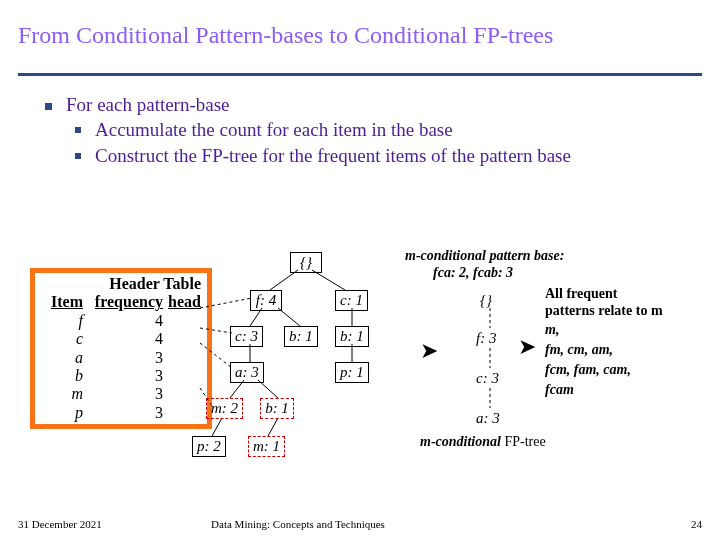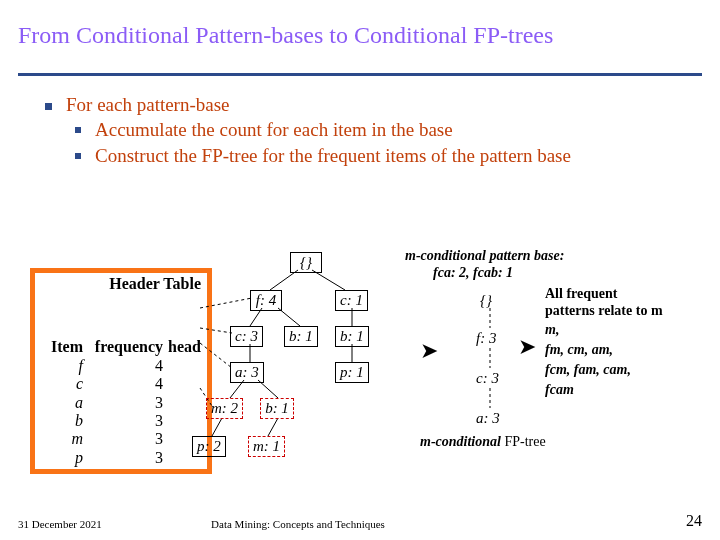--- a/index.html
+++ b/index.html
@@ -17,21 +17,21 @@
     padding: 22px 18px 24px 18px;
   }
   .rule {
     margin: 0 18px;
     border-bottom: 3px solid #2c4a8a;
     width: 684px;
   }
   .bullets {
     padding: 18px 30px 0 45px;
     font-size: 19px;
-    color: #c2410c;
+    color: #4c1d95;
   }
   .b1 { display: flex; align-items: flex-start; margin-bottom: 2px; }
   .b2 { display: flex; align-items: flex-start; margin-left: 30px; margin-bottom: 2px; line-height: 1.25; }
   .sq { display: inline-block; width: 7px; height: 7px; background: #2c4a8a; margin-right: 14px; margin-top: 9px; flex-shrink: 0; }
   .sq2 { display: inline-block; width: 6px; height: 6px; background: #2c4a8a; margin-right: 14px; margin-top: 9px; flex-shrink: 0; }
 
   .stage {
     position: absolute;
     top: 248px;
     left: 0;
@@ -95,21 +95,21 @@
   }
   .chk {
     position: absolute;
     font-size: 22px;
     color: #000;
     font-family: sans-serif;
   }
 
   .footer-date { position: absolute; left: 18px; bottom: 10px; font-size: 11px; }
   .footer-sub  { position: absolute; left: 0; width: 596px; text-align: center; bottom: 10px; font-size: 11px; }
-  .footer-num  { position: absolute; right: 18px; bottom: 10px; font-size: 16px; }
+  .footer-num  { position: absolute; right: 18px; bottom: 10px; font-size: 11px; }
   .mcond-label { position: absolute; font-size: 14px; }
 </style>
 </head>
 <body>
 
 <div class="title">From Conditional Pattern-bases to Conditional FP-trees</div>
 <div class="rule"></div>
 
 <div class="bullets">
   <div class="b1">
@@ -123,21 +123,21 @@
   <div class="b2">
     <span class="sq2"></span>
     <span>Construct the FP-tree for the frequent items of the pattern base</span>
   </div>
 </div>
 
 <div class="stage">
 
   <div class="htable">
     <div class="hhead1">Header Table</div>
-    <div class="hrow" style="font-weight:bold;margin-top:45px;">
+    <div class="hrow" style="text-decoration:underline;font-weight:bold;">
       <span class="hcol1b">Item</span>
       <span class="hcol2">frequency</span>
       <span class="hcol3">head</span>
     </div>
     <div class="hrow">
         <span class="hcol1">f</span>
         <span class="hcol2">4</span>
       </div>
     <div class="hrow">
         <span class="hcol1">c</span>
@@ -200,21 +200,21 @@
   <div class="node" style="left:335px;top:78px;">b: 1</div>
   <div class="node" style="left:230px;top:114px;">a: 3</div>
   <div class="node" style="left:335px;top:114px;">p: 1</div>
   <div class="dashnode" style="left:206px;top:150px;">m: 2</div>
   <div class="dashnode" style="left:260px;top:150px;">b: 1</div>
   <div class="node" style="left:192px;top:188px;">p: 2</div>
   <div class="dashnode" style="left:248px;top:188px;">m: 1</div>
 
   <div class="rlabel" style="left:405px;top:0px;">
     <span class="b i" style="font-style:italic;font-weight:bold">m-conditional pattern base:</span><br>
-    <span class="b i" style="font-style:italic;font-weight:bold;margin-left:28px;">fca: 2, fcab: 1</span>
+    <span class="b i" style="font-style:italic;font-weight:bold;margin-left:28px;">fca: 2, fcab: 3</span>
   </div>
 
   <div class="rlabel" style="left:545px;top:38px;">
     <span class="b">All frequent</span><br>
     <span class="b">patterns relate to m</span>
   </div>
   <div class="rlabel" style="left:545px;top:74px;"><span class="b i">m,</span></div>
   <div class="rlabel" style="left:545px;top:94px;"><span class="b i">fm, cm, am,</span></div>
   <div class="rlabel" style="left:545px;top:114px;"><span class="b i">fcm, fam, cam,</span></div>
   <div class="rlabel" style="left:545px;top:134px;"><span class="b i">fcam</span></div>

